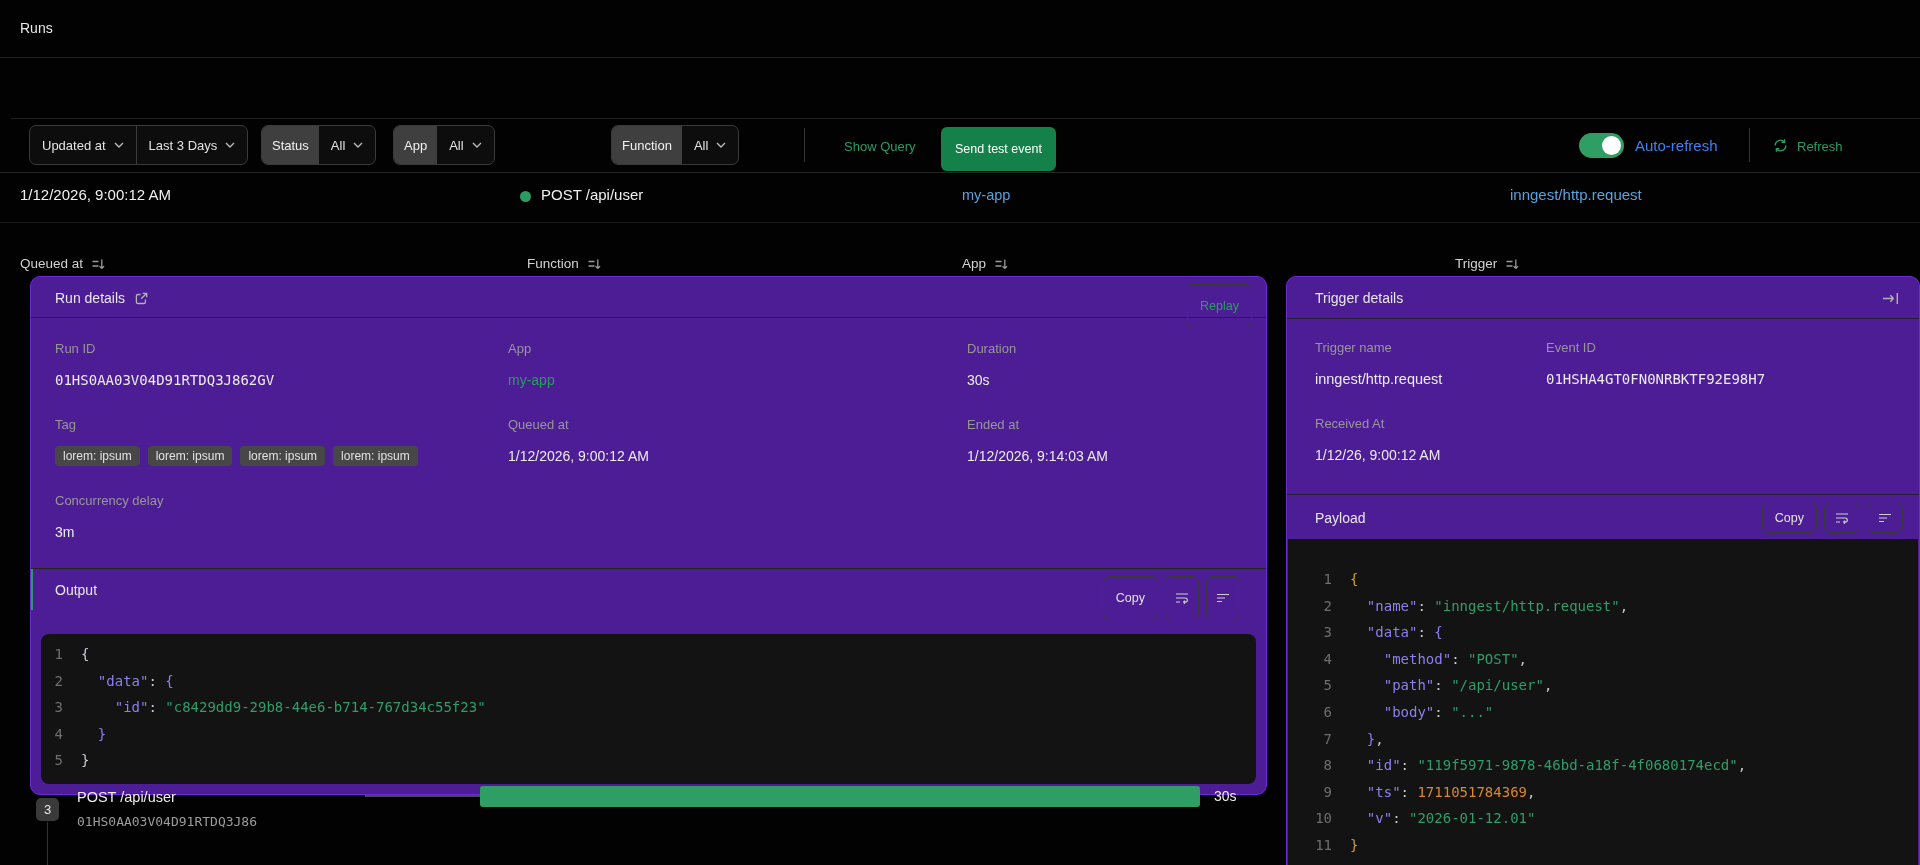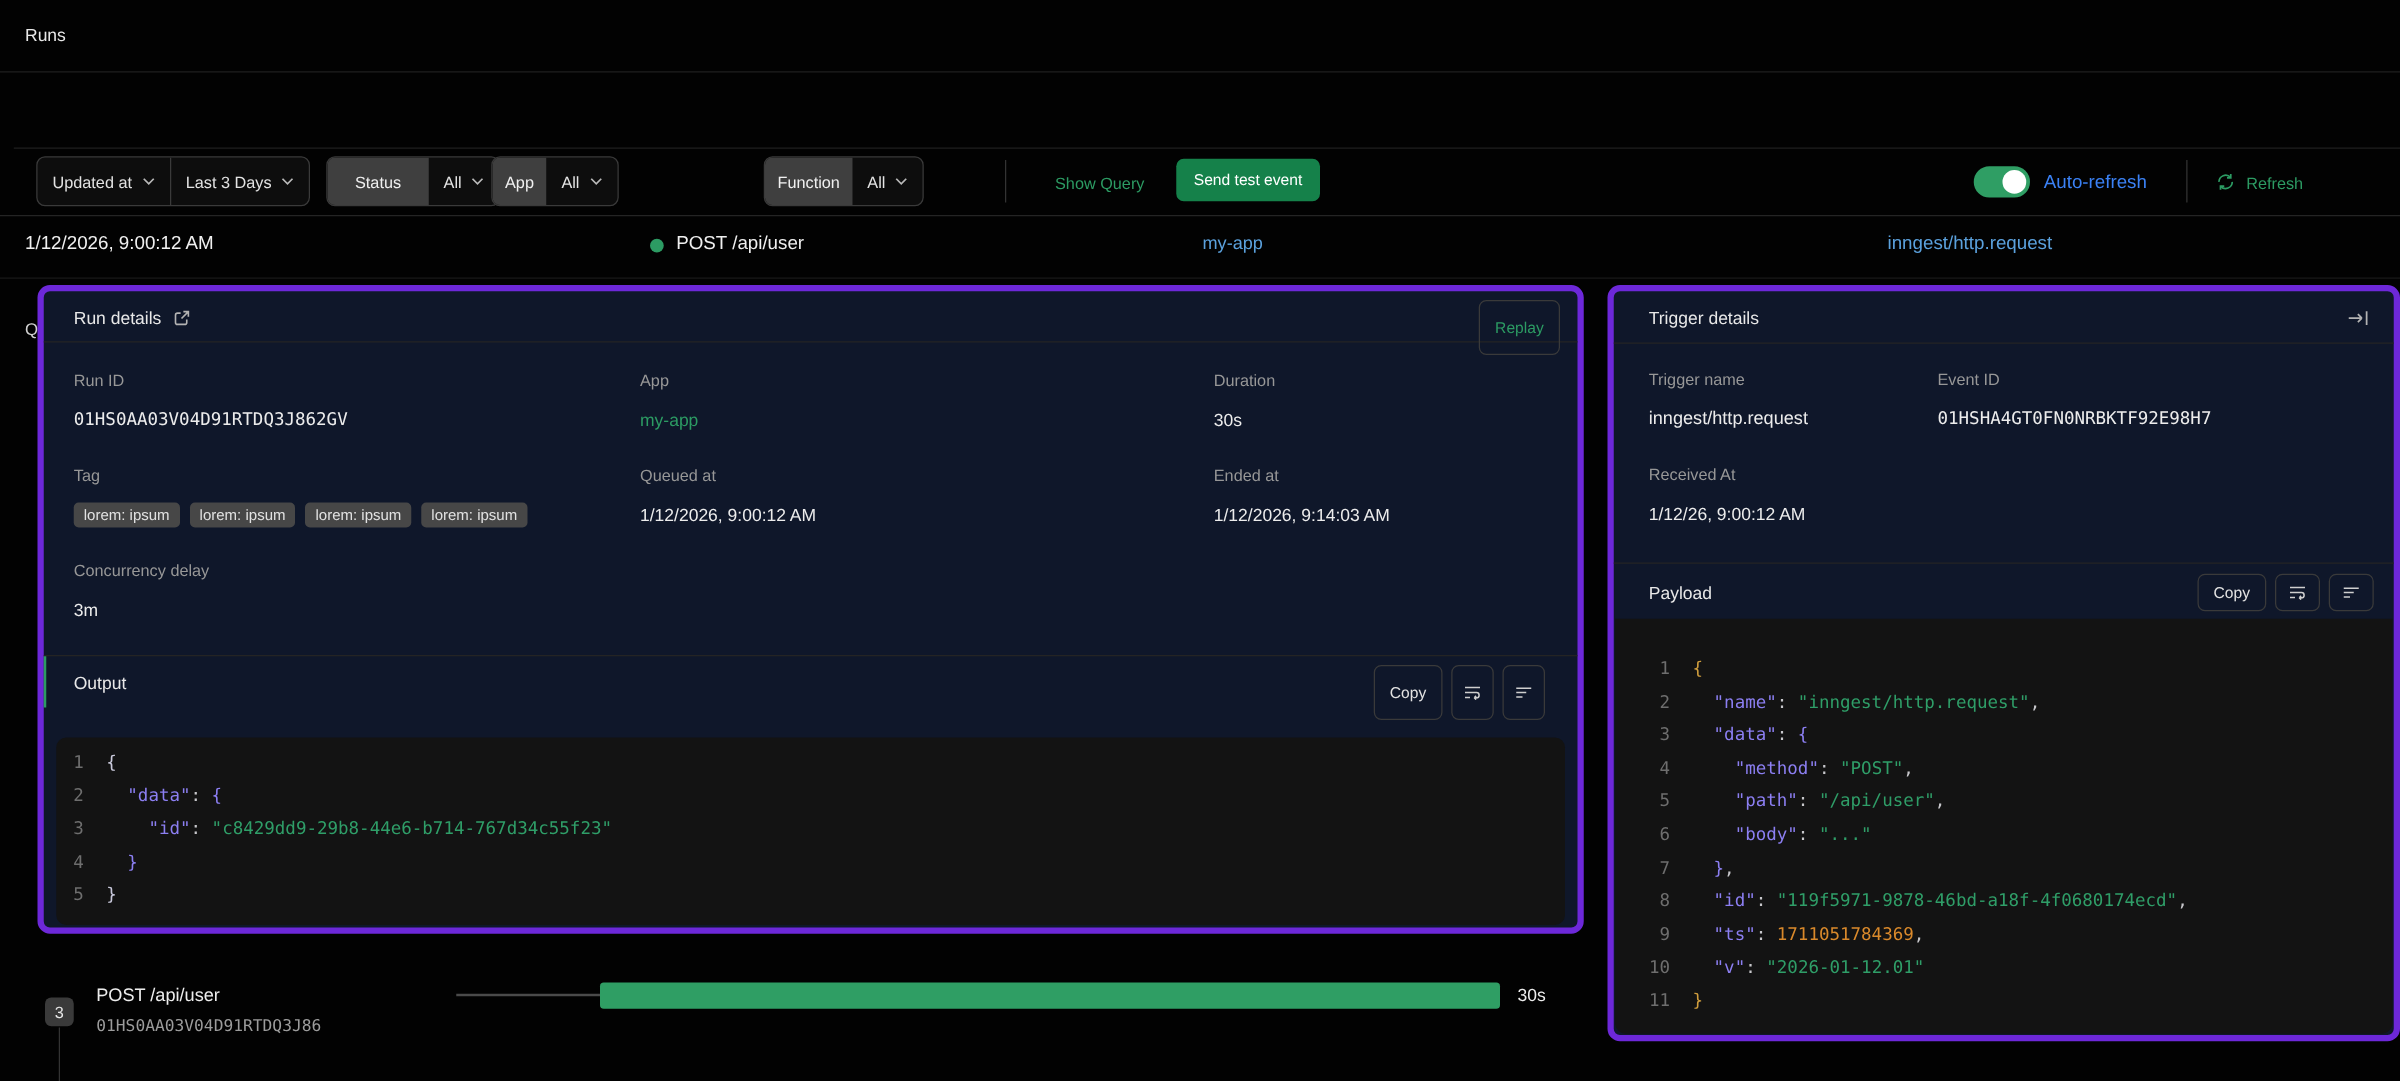--- a/index.html
+++ b/index.html
@@ -13,37 +13,37 @@
   .page-title { position:absolute; left:20px; top:20px; font-size:14px; color:#e8e8e8; }
   .filterbar { position:absolute; left:0; top:58px; width:100%; height:61px; border-bottom:1px solid #1f1f1f;margin-left:11px; }
 
   .fgroup { position:absolute; top:67px; height:40px; border:1px solid #3a3a3a; border-radius:7px; display:flex; align-items:stretch; overflow:hidden; background:#0d0d0d; }
   .fseg { display:flex; align-items:center; gap:8px; padding:0 12px; font-size:13px; color:#e3e3e3; white-space:nowrap; }
   .fseg.lbl { background:#3f3f3f; color:#f0f0f0; }
   .fdiv { width:1px; background:#3a3a3a; }
   .vsep { position:absolute; top:70px; width:1px; height:34px; background:#333; }
 
   .green-link { color:#2c9b63; font-size:13px; cursor:pointer; }
-  .btn-green { position:absolute; top:69px; height:34px; display:flex; align-items:center; padding:0 14px; background:#15814a; border-radius:6px; color:#fff; font-size:12.5px; border:none; cursor:pointer; }
+  .btn-green { position:absolute; top:69px; height:44px; display:flex; align-items:center; padding:0 14px; background:#15814a; border-radius:6px; color:#fff; font-size:12.5px; border:none; cursor:pointer; }
 
   .toggle { position:absolute; left:1568px; top:75px; width:45px; height:25px; border-radius:13px; background:#2f9e64; cursor:pointer; }
   .toggle .knob { position:absolute; right:3px; top:3px; width:19px; height:19px; border-radius:50%; background:#fff; }
 
   
   .thead { position:absolute; left:0; top:119px; width:100%; height:54px; border-bottom:1px solid #242424; }
   .th { position:absolute; top:137px; display:flex; align-items:center; gap:8px; font-size:13.5px; color:#d2d2d2; font-weight:500; cursor:pointer; }
   .trow { position:absolute; left:0; top:173px; width:100%; height:50px; border-bottom:1px solid #191919; cursor:pointer; }
   .cell-date { position:absolute; left:20px; top:13px; font-size:15px; color:#f0f0f0; }
   .dot { position:absolute; left:520px; top:18px; width:11px; height:11px; border-radius:50%; background:#2c9b63; }
   .cell-fn { position:absolute; left:541px; top:13px; font-size:15px; color:#f0f0f0; }
   .cell-app { position:absolute; left:962px; top:14px; font-size:14.5px; color:#5ba1dd; cursor:pointer; }
   .cell-trig { position:absolute; left:1510px; top:13px; font-size:15px; color:#5ba1dd; cursor:pointer; }
 
   
-  .panel { position:absolute; background:#0f172a; border:5px solid #6d28d9; border-radius:10px; }
+  .panel { position:absolute; background:#4c1d95; border:1px solid #6d28d9; border-radius:10px;margin-top:48px; }
   #run-panel { left:30px; top:228px; width:1237px; height:519px; }
   #trigger-panel { left:1286px; top:228px; width:634px; height:605px; }
   .panel-hd { position:absolute; left:0; top:0; width:100%; height:41px; border-bottom:1px solid #242424; }
   .panel-title { position:absolute; left:24px; top:13px; font-size:14px; color:#e8e8e8; display:flex; align-items:center; gap:9px; }
 
   .label { position:absolute; font-size:13px; color:#979797; }
   .value { position:absolute; font-size:14px; color:#ececec; }
   .mono { font-family:"DejaVu Sans Mono", monospace; }
   .green { color:#2c9b63 !important; }
 
@@ -103,21 +103,21 @@
         <span>Last 3 Days</span>
         <span>
             <svg width="10" height="6" viewBox="0 0 10 6" fill="none">
               <path d="M1 1l4 4 4-4" stroke="#b9b9b9" stroke-width="1.4"></path>
             </svg>
           </span>
       </div>
     </div>
 
     <div class="fgroup" style="left:250px;">
-      <div class="fseg lbl" style="padding:0 22px;">Status</div>
+      <div class="fseg lbl" style="padding:0 10px;">Status</div>
       <div class="fseg">
         <span>All</span>
         <span>
             <svg width="10" height="6" viewBox="0 0 10 6" fill="none">
               <path d="M1 1l4 4 4-4" stroke="#b9b9b9" stroke-width="1.4"></path>
             </svg>
           </span>
       </div>
     </div>
 

